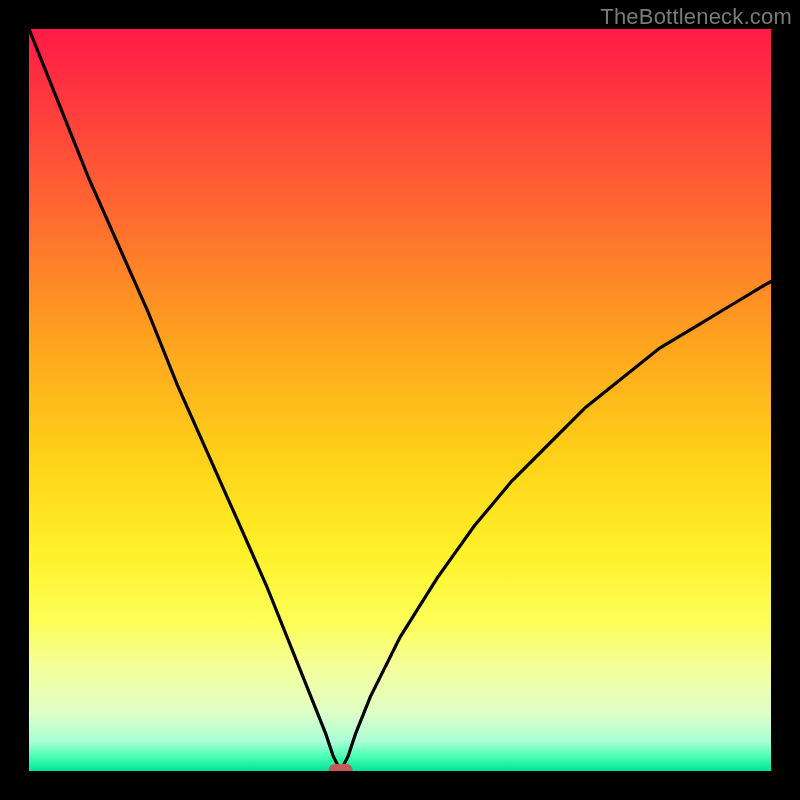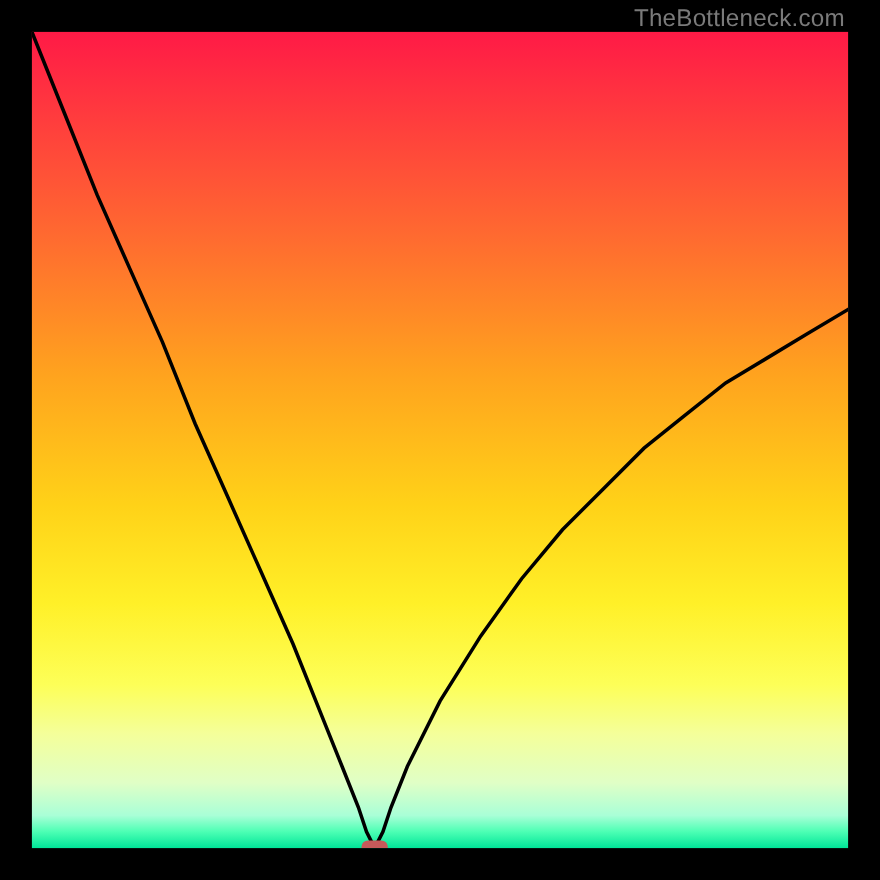--- a/index.html
+++ b/index.html
@@ -34,21 +34,21 @@
   .plot-svg {
     position: absolute;
     left: 0;
     top: 0;
     width: 742px;
     height: 742px;
   }
   .watermark {
     position: absolute;
     top: 4px;
-    right: 32px;
+    right: 8px;
     color: #7a7a7a;
     font-size: 22px;
     font-weight: 500;
     letter-spacing: 0.2px;
   }
 </style>
 </head>
 <body>
 
 <div class="frame">

